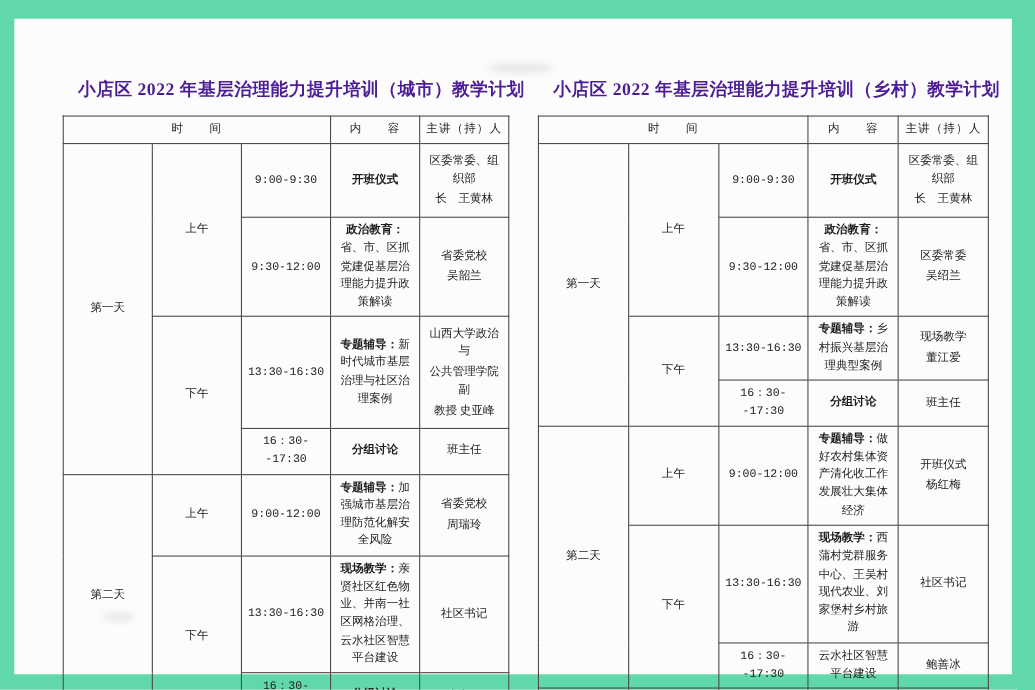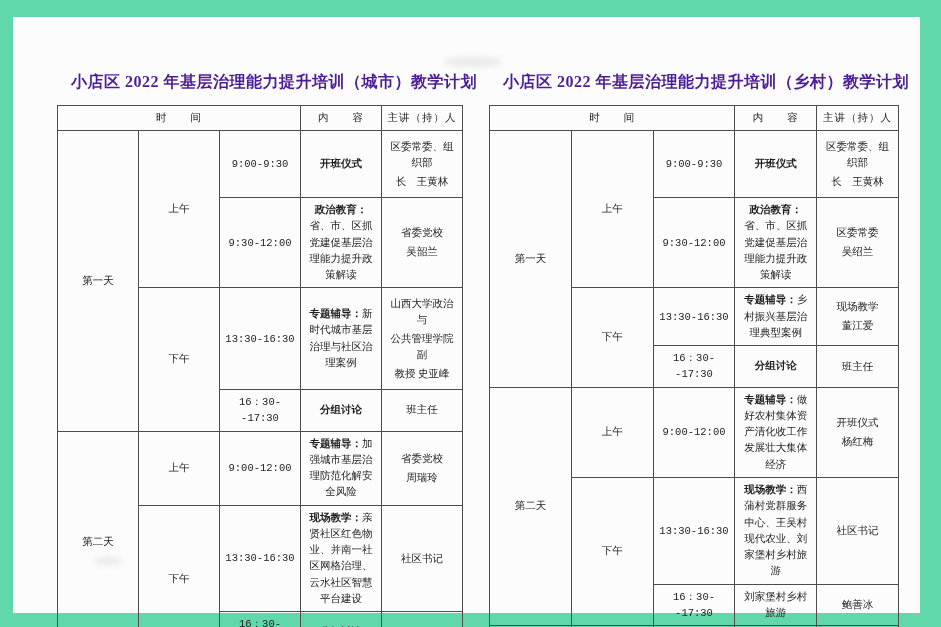--- a/index.html
+++ b/index.html
@@ -178,21 +178,21 @@
           <tr>
             <td class="ampm" rowspan="2">下午</td>
             <td class="time">13:30-16:30</td>
             <td class="content"><b>现场教学：</b>西蒲村党群服务中心、王吴村现代农业、刘家堡村乡村旅游</td>
             <td class="speaker">
               <div>社区书记</div>
             </td>
           </tr>
           <tr>
             <td class="time">16：30--17:30</td>
-            <td class="content">刘家堡村乡村旅游</td>
+            <td class="content">云水社区智慧平台建设</td>
             <td class="speaker">
               <div>鲍善冰</div>
             </td>
           </tr>
           <tr>
             <td class="day" rowspan="3">第三天</td>
             <td class="ampm" rowspan="1">上午</td>
             <td class="time">9:00-12:00</td>
             <td class="content">基层治理案例经验分享</td>
             <td class="speaker"></td>

